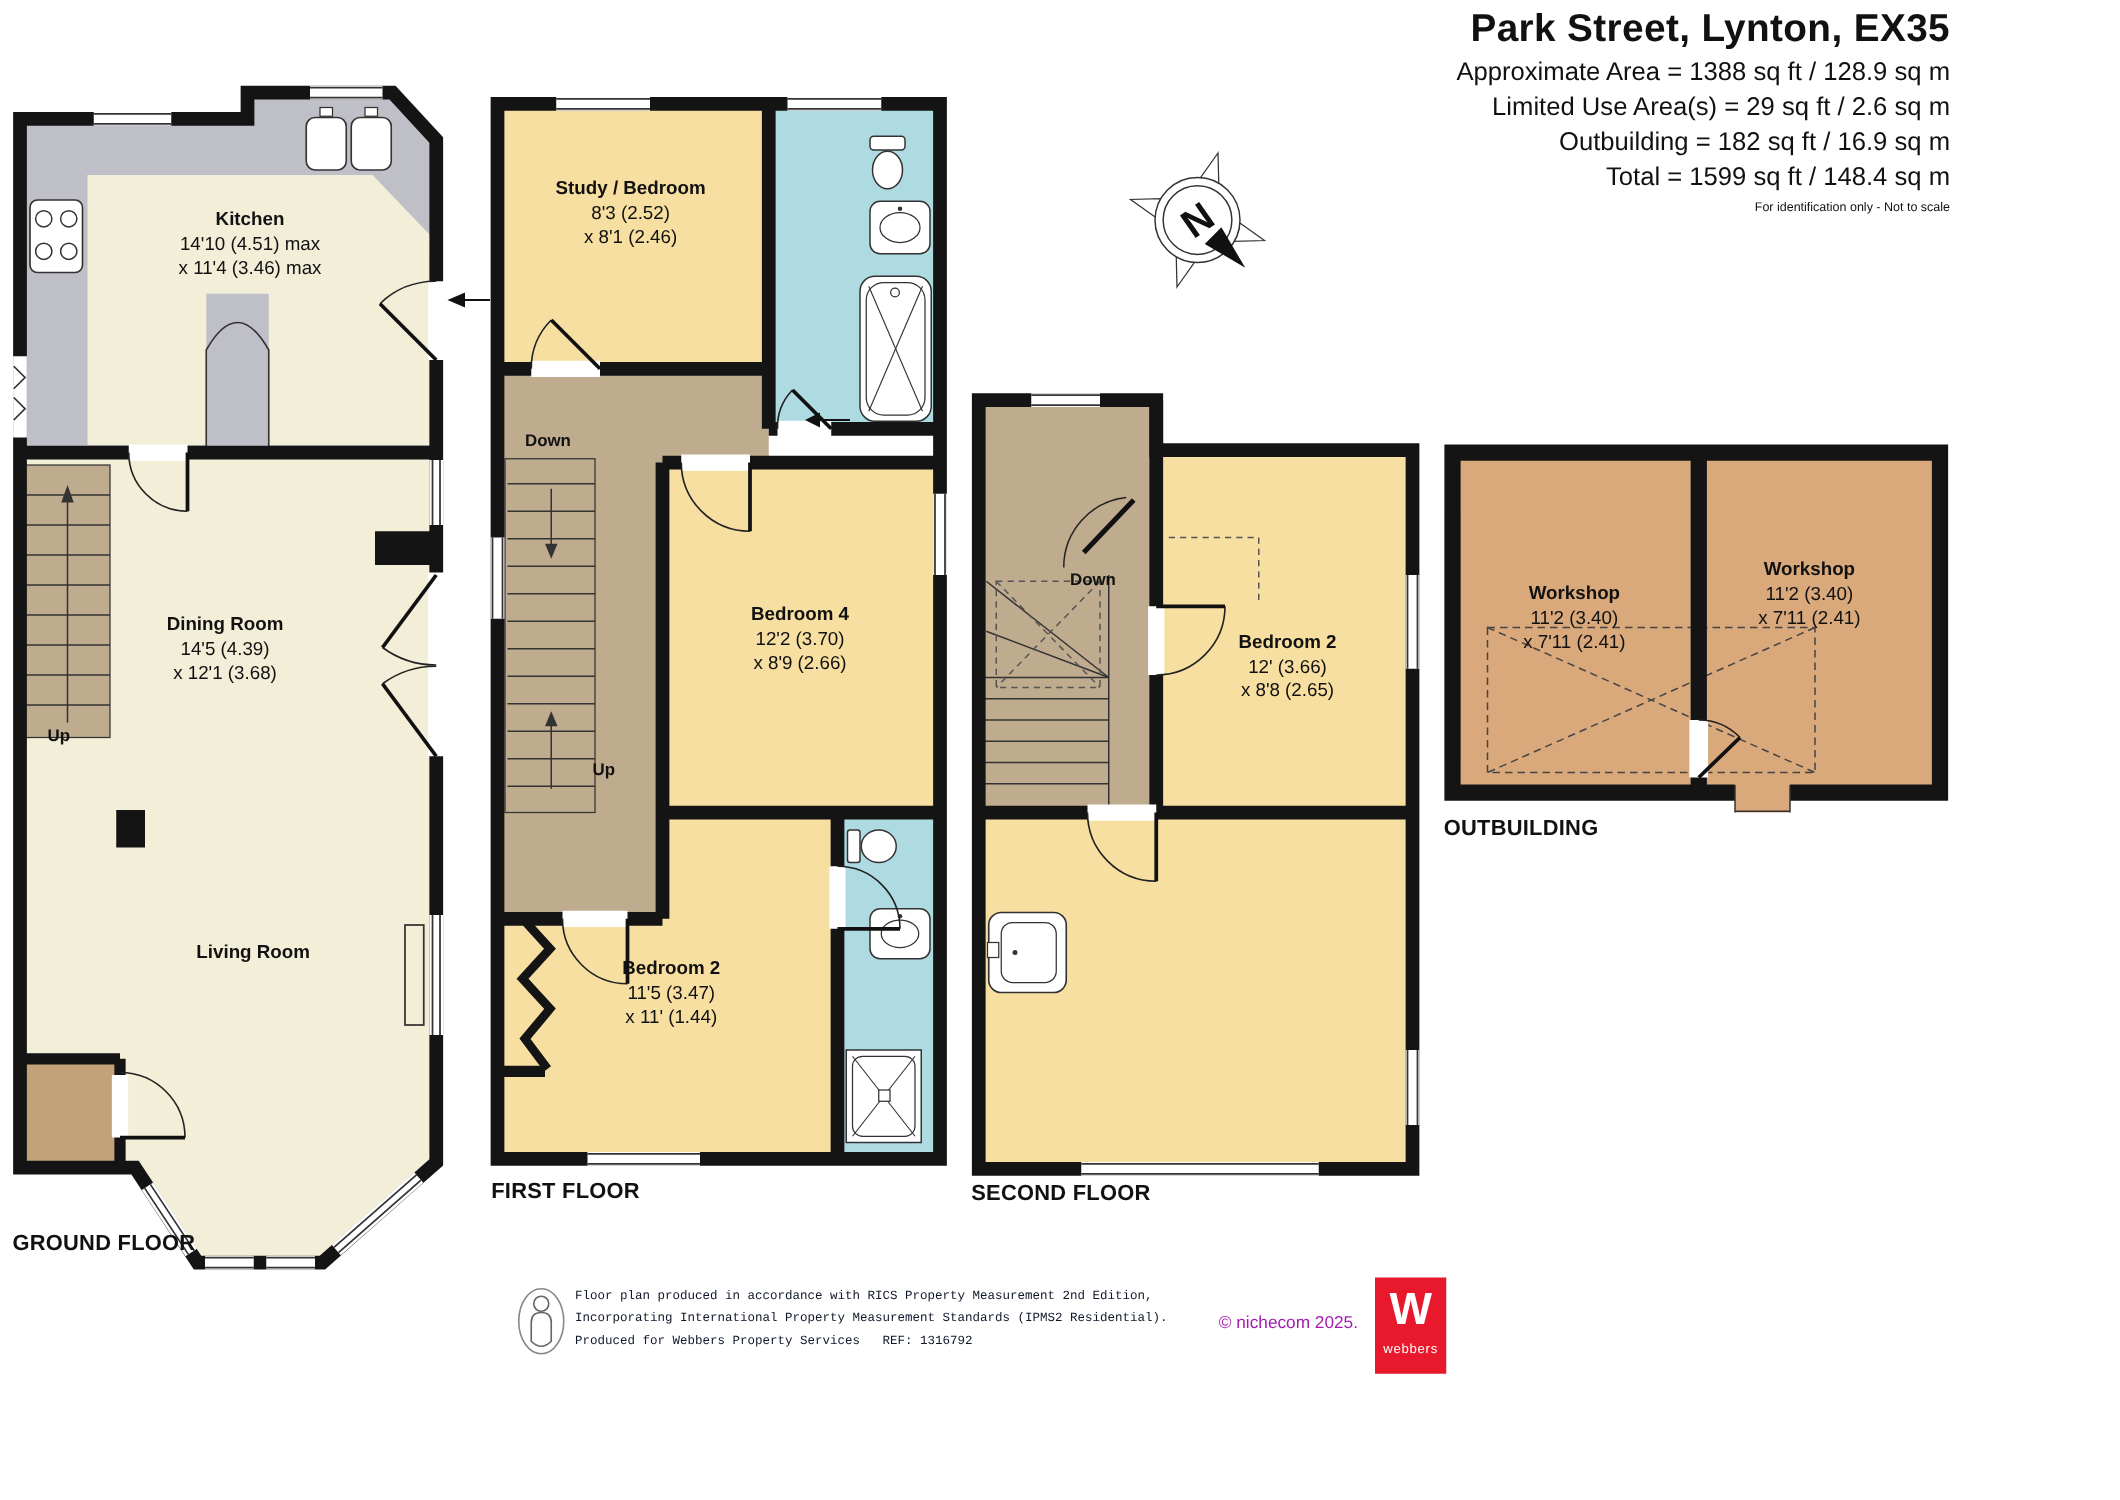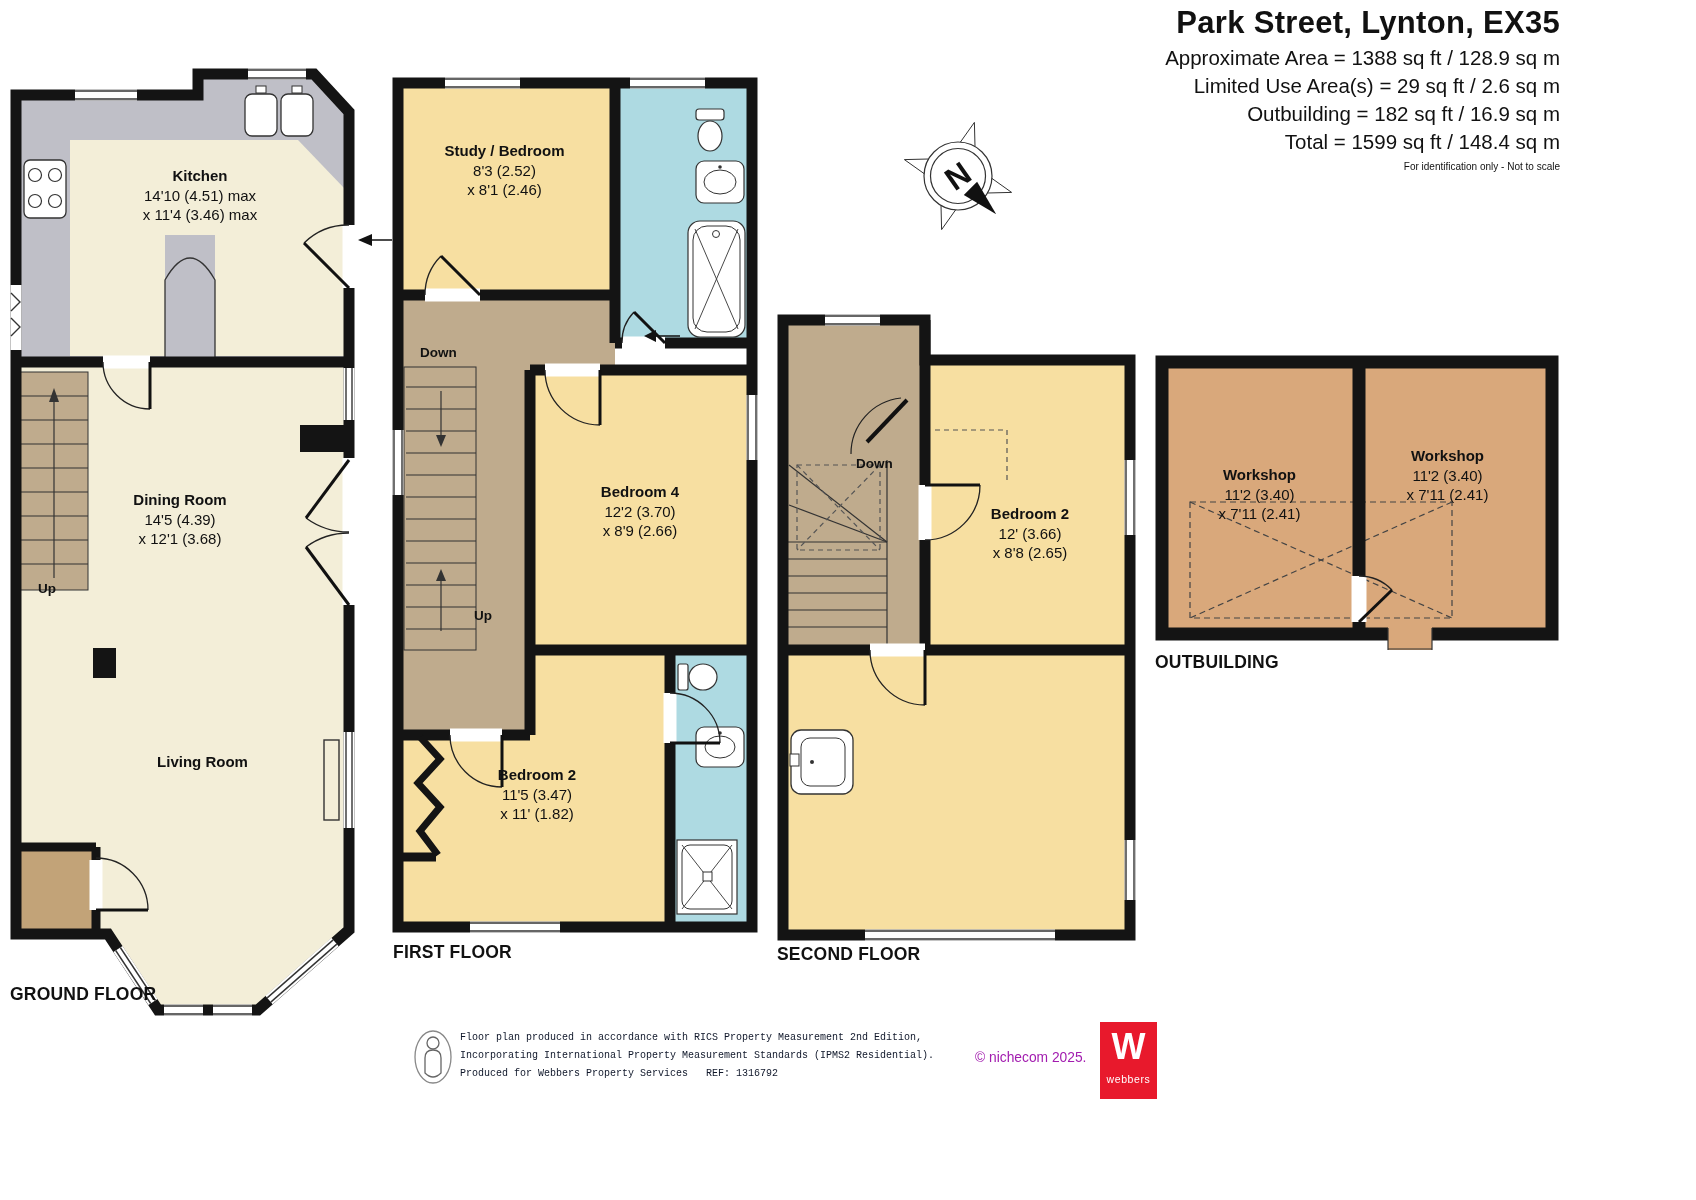--- a/index.html
+++ b/index.html
@@ -365,21 +365,21 @@
 x 8'1 (2.46)</div>
   </div>
   <div class="room-label" style="left:550px;top:482px;width:180px">
     <div class="room-name">Bedroom 4</div>
     <div class="room-dims">12'2 (3.70)
 x 8'9 (2.66)</div>
   </div>
   <div class="room-label" style="left:447px;top:765px;width:180px">
     <div class="room-name">Bedroom 2</div>
     <div class="room-dims">11'5 (3.47)
-x 11' (1.82)</div>
+x 11' (1.44)</div>
   </div>
   <div class="stair-label" style="left:420px;top:345px">Down</div>
   <div class="stair-label" style="left:474px;top:608px">Up</div>
 
   <div class="room-label" style="left:940px;top:504px;width:180px">
     <div class="room-name">Bedroom 2</div>
     <div class="room-dims">12' (3.66)
 x 8'8 (2.65)</div>
   </div>
   <div class="stair-label" style="left:856px;top:456px">Down</div>

